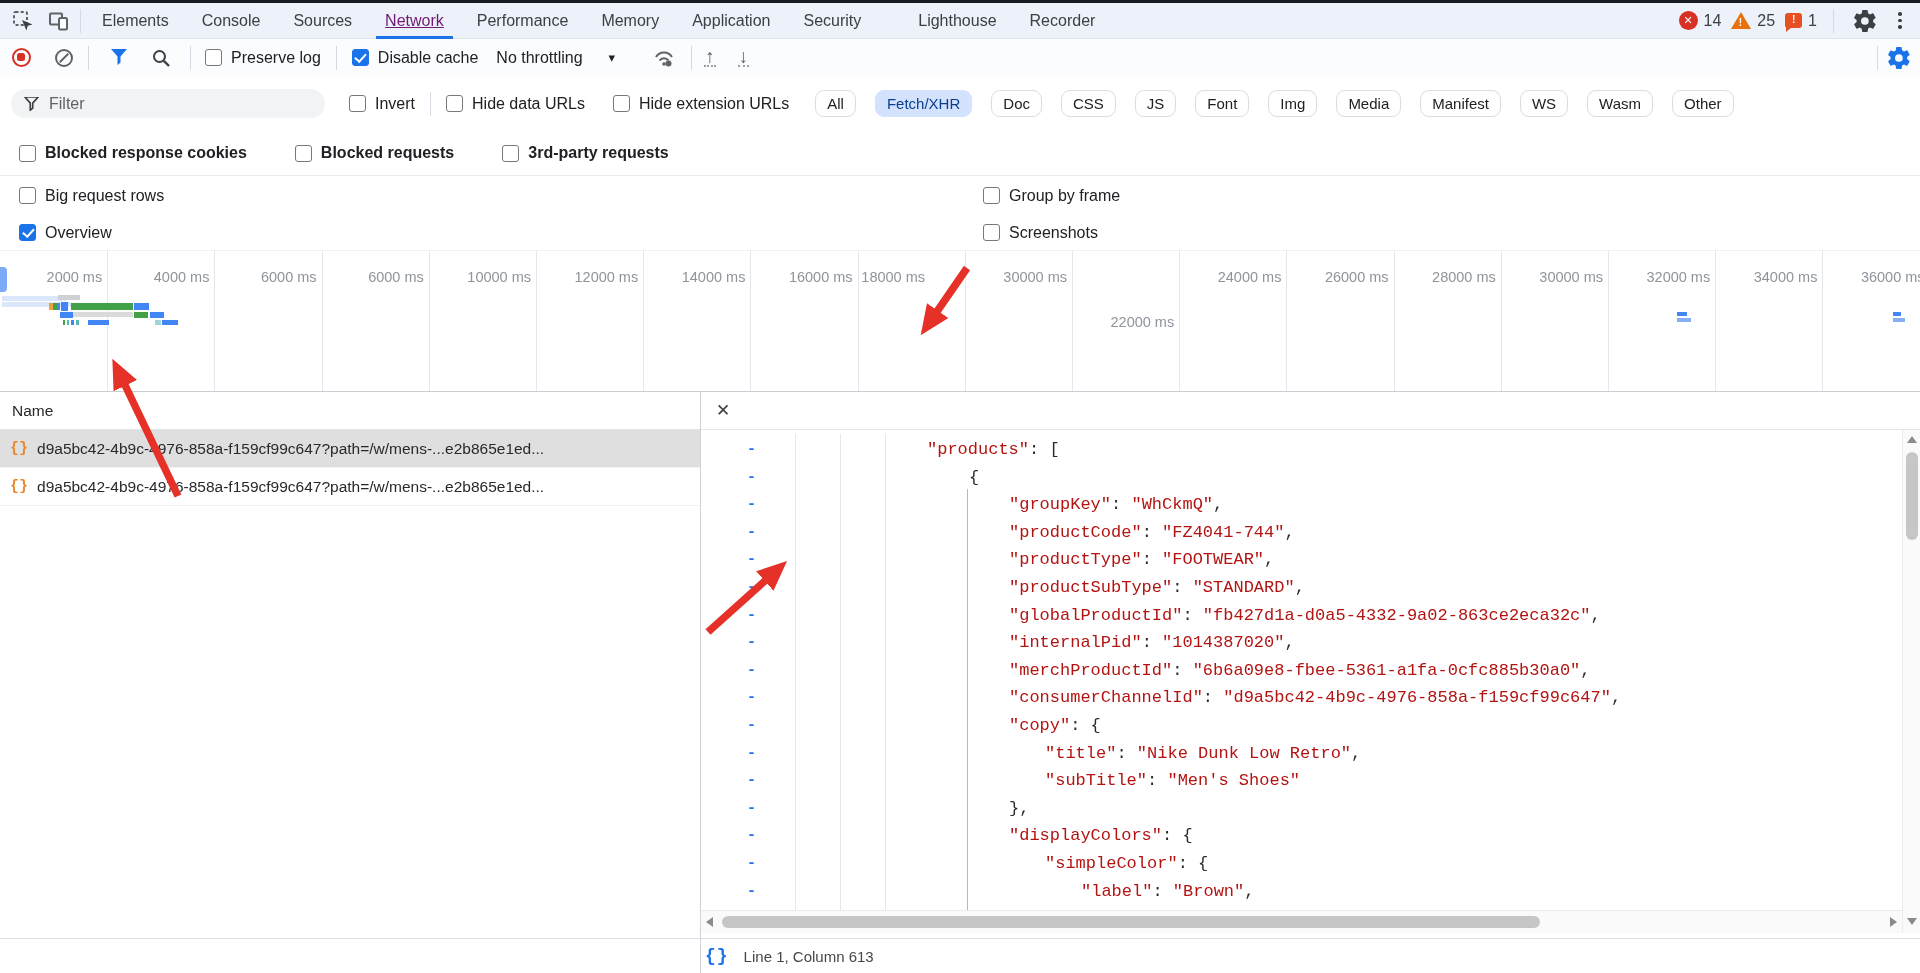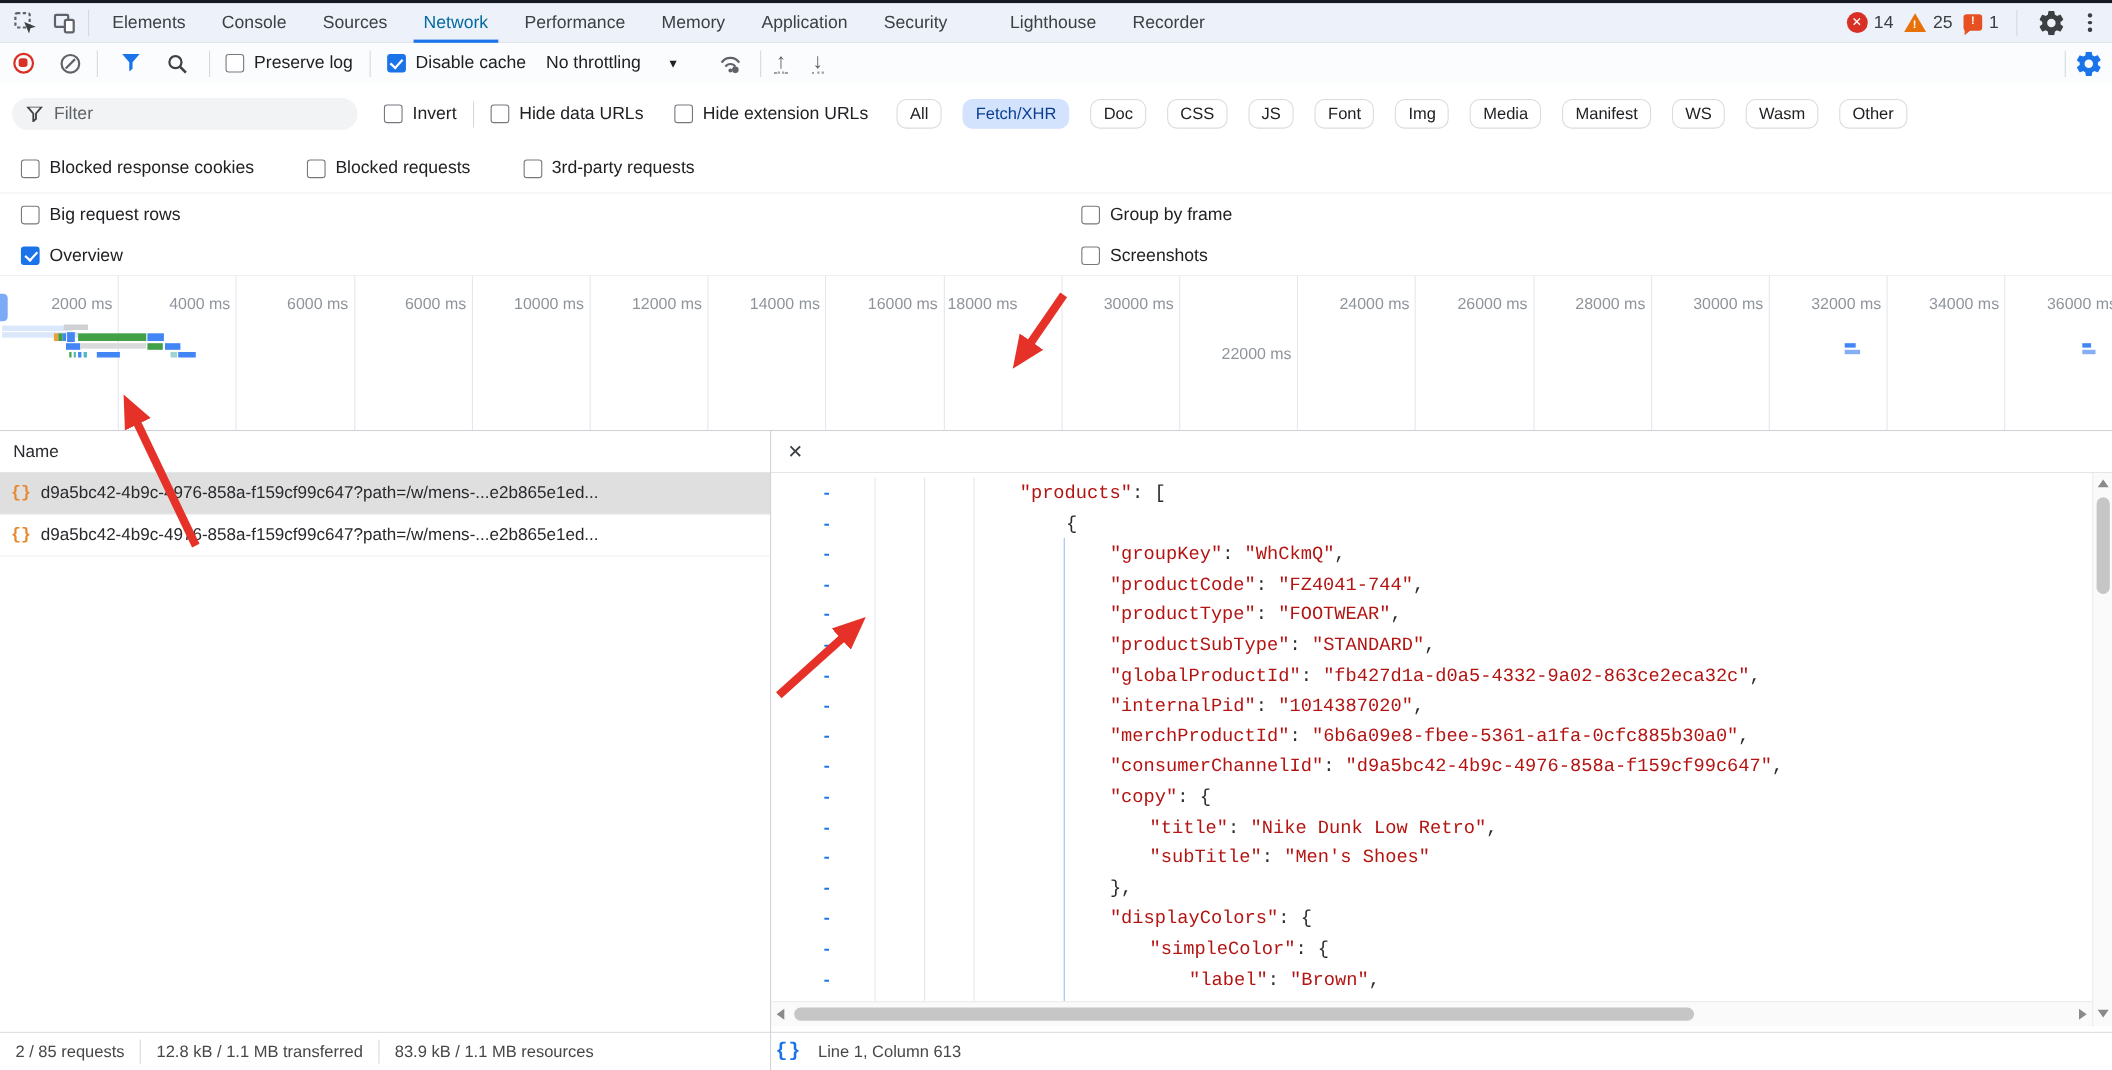--- a/index.html
+++ b/index.html
@@ -10,21 +10,21 @@
   
   .win-edge { position:absolute; top:0; left:0; right:0; height:3px; background:#171a21; }
 
   
   .tabbar { position:absolute; top:3px; left:0; right:0; height:36px; background:#edf1f9;
             border-bottom:1px solid #dfe3ec; display:flex; align-items:center; }
   .icon-btn { display:flex; align-items:center; justify-content:center; width:30px; height:30px; }
   .tb-sep { width:1px; height:24px; background:#d4d9e3; margin:0 6px; }
   .main-tabs { display:flex; align-items:center; gap:27px; margin-left:12px; height:36px; }
   .main-tab { padding:0 3px; height:36px; line-height:35px; font-size:16px; color:#3c4043; position:relative; white-space:nowrap; }
-  .main-tab.active { color:#0369a1; }
+  .main-tab.active { color:#701a75;text-decoration:underline; }
   .main-tab.active::after { content:""; position:absolute; left:-6px; right:-6px; bottom:0; height:3px; background:#1a73e8; }
   .main-tab.xtra-gap { margin-left:24px; }
   .badges { margin-left:auto; display:flex; align-items:center; gap:10px; margin-right:10px; }
   .badge { display:flex; align-items:center; gap:6px; font-size:16px; color:#3c4043; }
   .err-ic { width:19px; height:19px; border-radius:50%; background:#d93025; color:#fff; font-size:11px;
             font-weight:700; display:flex; align-items:center; justify-content:center; }
   .warn-ic { position:relative; width:0; height:0; border-left:10px solid transparent; border-right:10px solid transparent;
              border-bottom:17px solid #e8710a; }
   .warn-ic i { position:absolute; left:-2.5px; top:5px; font-style:normal; color:#fff; font-size:10px; font-weight:700; }
   .issue-ic { position:relative; width:17px; height:15px; border-radius:3px; background:#e65022; }
@@ -54,21 +54,21 @@
                display:flex; align-items:center; padding-left:11px; }
   .filter-pill { width:314px; height:29px; border-radius:15px; background:#f1f3f4; display:flex;
                  align-items:center; padding-left:13px; gap:10px; }
   .filter-pill span { font-size:16px; color:#5f6368; }
   .pillbar { display:flex; align-items:center; gap:19px; margin-left:26px; }
   .pill { border:1px solid #dadce0; border-radius:9px; background:#fff; padding:4px 11px; font-size:15px; color:#202124; white-space:nowrap; }
   .pill.selected { background:#d3e3fd; border-color:#d3e3fd; color:#0b3e8f; }
 
   
   .optrow1 { position:absolute; top:131px; left:0; right:0; height:45px; border-bottom:1px solid #e9ebef;
-             display:flex; align-items:center; gap:48px; padding-left:19px; background:#fff; }
+             display:flex; align-items:center; gap:48px; padding-left:19px; background:#fff;font-weight:bold; }
   .optrow2 { position:absolute; top:176px; left:0; right:0; height:39px; display:flex; align-items:center; padding-left:19px; background:#fff; }
   .optrow3 { position:absolute; top:215px; left:0; right:0; height:35px; display:flex; align-items:center; padding-left:19px; background:#fff; }
   .right-opt { position:absolute; left:983px; }
 
   
   .timeline { position:absolute; top:250px; left:0; right:0; height:142px; background:#fff;
               border-top:1px solid #eef0f3; border-bottom:1px solid #c9ccd1; overflow:hidden; }
   .tl-grid { position:absolute; top:0; bottom:0; width:1px; background:#e4e7ed; }
   .tl-label { position:absolute; top:18px; font-size:14.5px; color:#8f949b; transform:translateX(-100%); white-space:nowrap; }
   .wbar { position:absolute; }
@@ -417,27 +417,20 @@
   <span class="hthumb"></span>
   <span class="tri right"></span>
 </div>
 <div class="vscroll">
   <span class="tri up"></span>
   <span class="vthumb"></span>
   <span class="tri down"></span>
 </div>
 
 <div class="statusbar">
-  <div class="sb-left">
-    <span>2 / 85 requests</span>
-    <span class="sb-sep"></span>
-    <span>12.8 kB / 1.1 MB transferred</span>
-    <span class="sb-sep"></span>
-    <span>83.9 kB / 1.1 MB resources</span>
-  </div>
   <div class="sb-right">
     <span class="sb-braces">{}</span>
     <span>Line 1, Column 613</span>
   </div>
 </div>
 
 <svg class="arrows" viewBox="0 0 1920 973">
   <defs>
     <marker id="ah" markerUnits="userSpaceOnUse" markerWidth="32" markerHeight="28" refX="3" refY="14" orient="auto">
       <polygon points="0,1 30,14 0,27" fill="#e53127"></polygon>

